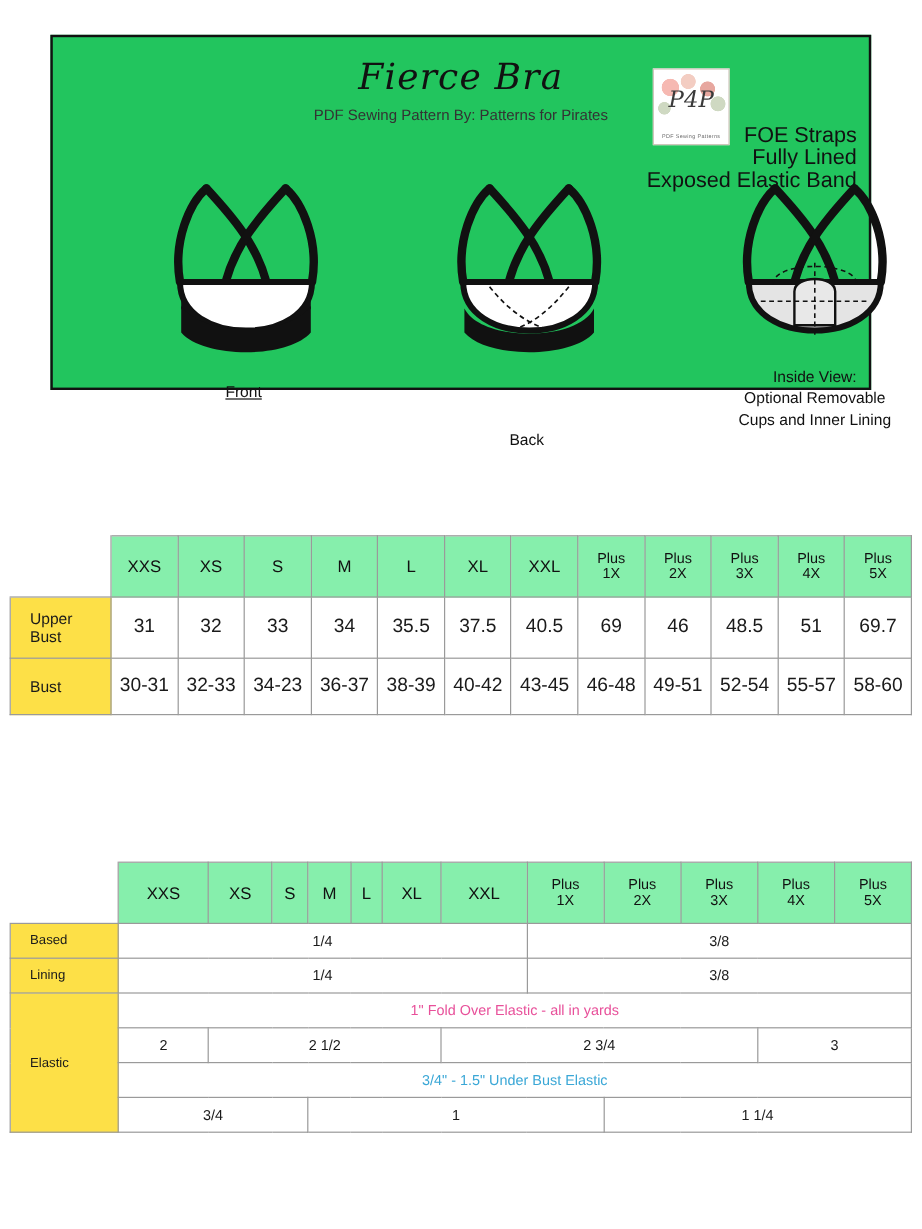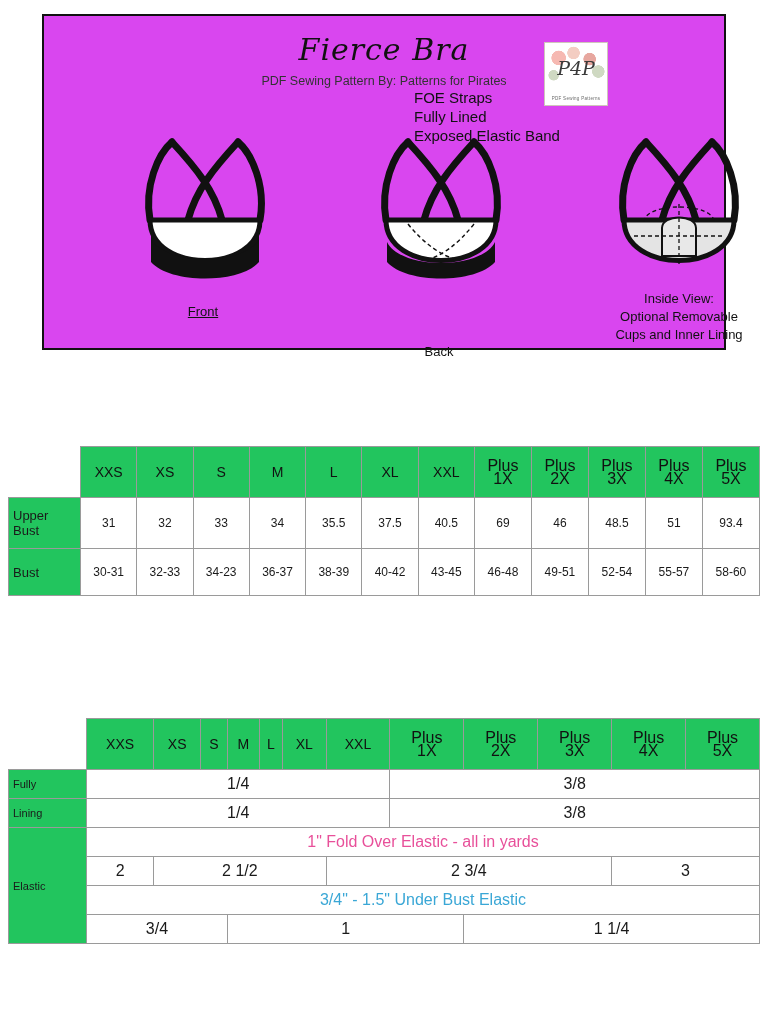--- a/index.html
+++ b/index.html
@@ -18,26 +18,26 @@
     position: relative;
     width: 768px;
     height: 1024px;
     box-sizing: border-box;
   }
 
   
   .hero {
     position: absolute;
     left: 42px;
-    top: 14px;
+    top: 29px;
     width: 684px;
-    height: 336px;
+    height: 296px;
     border: 2px solid #111;
     box-sizing: border-box;
-    background: #d946ef;
+    background: #22c55e;
   }
   .hero-title {
     position: absolute;
     left: 0;
     right: 0;
     top: 16px;
     text-align: center;
     font-family: "DejaVu Serif", serif;
     font-style: italic;
     font-size: 30px;
@@ -86,22 +86,22 @@
     text-align: center;
     font-size: 4.5px;
     color: #6a6a6a;
     letter-spacing: .3px;
   }
   .hero-features {
     position: absolute;
     right: 10px;
     top: 72px;
     width: 300px;
-    text-align: left;
-    font-size: 15px;
+    text-align: right;
+    font-size: 18px;
     line-height: 19px;
     color: #111;
   }
   .view-label {
     position: absolute;
     font-size: 13px;
     color: #111;
     text-align: center;
   }
   .view-label.front { left: 84px; top: 288px; width: 150px; text-decoration: underline; }
@@ -134,50 +134,50 @@
     font-size: 11px;
   }
   table td, table th {
     border: 1px solid #9a9a9a;
     text-align: center;
     vertical-align: middle;
     font-weight: normal;
     color: #1a1a1a;
   }
   .hdr {
-    background: #22c55e;
+    background: #86efac;
     font-size: 14px;
     color: #111;
   }
-  .hdr.small { font-size: 16px; line-height: 13px; }
+  .hdr.small { font-size: 12px; line-height: 13px; }
   .rowlab {
-    background: #22c55e;
+    background: #fde047;
     text-align: left;
-    padding-left: 4px;
+    padding-left: 16px;
     font-size: 13px;
     margin-left: 46px;
   }
 
   #size-table {
     left: 8px;
     top: 446px;
     width: 752px;
   }
   #size-table td { height: 28px; }
   #size-table .hdr { height: 48px; }
   #size-table .rowlab { width: 66px; }
-  #size-table .cell { font-size: 12px; }
+  #size-table .cell { font-size: 16px; }
 
   #fabric-table {
     left: 8px;
     top: 718px;
     width: 752px;
   }
   #fabric-table .hdr { height: 48px; }
-  #fabric-table td { height: 26px; font-size: 16px; }
+  #fabric-table td { height: 26px; font-size: 12px; }
   #fabric-table .rowlab { width: 72px; font-size: 11px; }
   .pink { color: #e8509a; font-size: 12px; }
   .blue { color: #3aa7d6; font-size: 12px; }
 </style>
 </head>
 <body>
 
 <div class="page">
 
   <div class="hero">
@@ -276,21 +276,21 @@
         <td class="cell">32</td>
         <td class="cell">33</td>
         <td class="cell">34</td>
         <td class="cell">35.5</td>
         <td class="cell">37.5</td>
         <td class="cell">40.5</td>
         <td class="cell">69</td>
         <td class="cell">46</td>
         <td class="cell">48.5</td>
         <td class="cell">51</td>
-        <td class="cell">93.4</td>
+        <td class="cell">69.7</td>
       </tr>
       <tr>
         <td class="rowlab" style="height:44px;">Bust</td>
         <td class="cell">30-31</td>
         <td class="cell">32-33</td>
         <td class="cell">34-23</td>
         <td class="cell">36-37</td>
         <td class="cell">38-39</td>
         <td class="cell">40-42</td>
         <td class="cell">43-45</td>
@@ -322,21 +322,21 @@
         <th class="hdr small" style="white-space:pre-line;">Plus
 3X</th>
         <th class="hdr small" style="white-space:pre-line;">Plus
 4X</th>
         <th class="hdr small" style="white-space:pre-line;">Plus
 5X</th>
       </tr>
     </thead>
     <tbody>
       <tr>
-        <td class="rowlab">Fully</td>
+        <td class="rowlab">Based</td>
         <td colspan="7">1/4</td>
         <td colspan="5">3/8</td>
       </tr>
       <tr>
         <td class="rowlab">Lining</td>
         <td colspan="7">1/4</td>
         <td colspan="5">3/8</td>
       </tr>
       <tr>
         <td class="rowlab" rowspan="4">Elastic</td>

